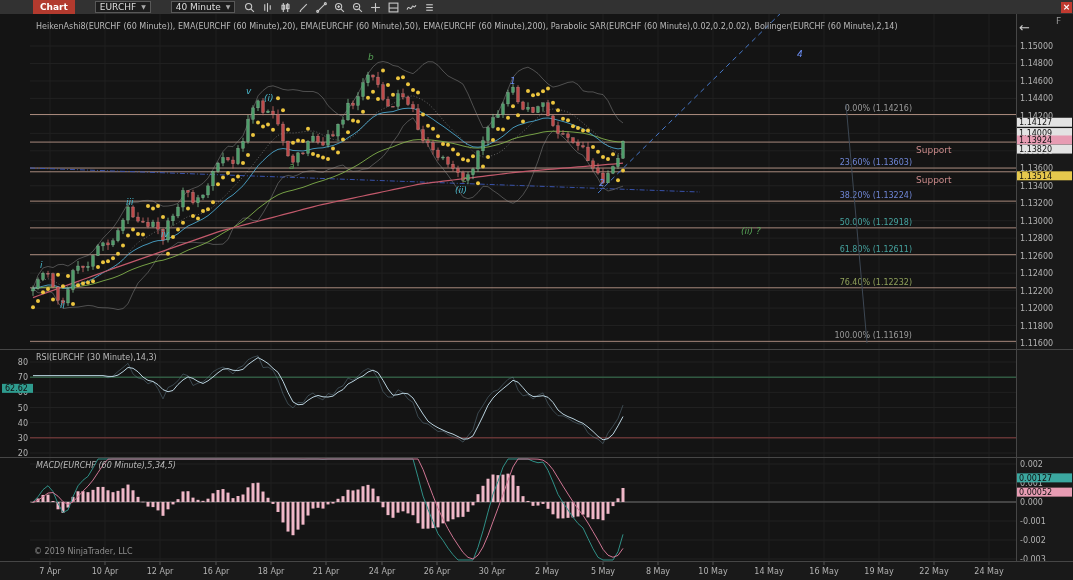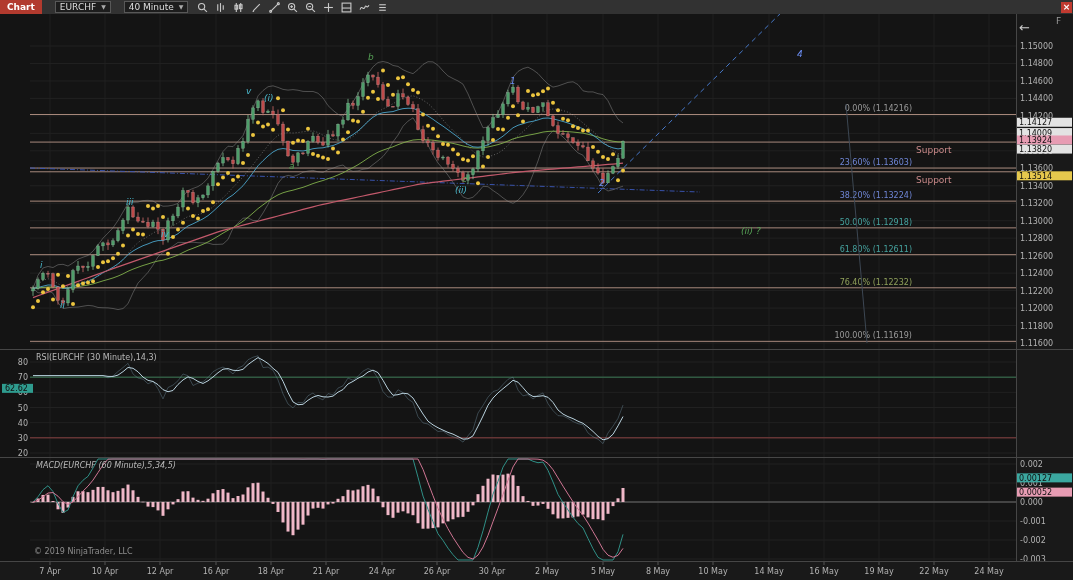--- a/index.html
+++ b/index.html
@@ -1,20 +1,20 @@
 <!DOCTYPE html>
 <html><head>
 <meta charset="utf-8">
 <style>
   html,body{margin:0;padding:0;background:#000;font-family:"DejaVu Sans",sans-serif;}
   #win{position:relative;width:1073px;height:580px;background:#141414;overflow:hidden;outline:1px solid #000;}
   
   #toolbar{position:absolute;left:0;top:0;width:1073px;height:14px;background:#323232;display:flex;align-items:center;z-index:5;}
-  .tab{background:#b23a2e;color:#fff;font-size:9px;font-weight:bold;height:14px;line-height:14px;padding:0 7px;}
-  .dd{display:flex;align-items:center;background:#1d1d1d;border:1px solid #585858;color:#ddd;font-size:9px;height:10px;line-height:10px;padding:0 4px;margin-left:13px;cursor:default;}
+  .tab{background:#b23a2e;color:#fff;font-size:9px;font-weight:bold;height:14px;line-height:14px;padding:0 7px;margin-left:33px;}
+  .dd{display:flex;align-items:center;background:#1d1d1d;border:1px solid #585858;color:#ddd;font-size:9px;height:10px;line-height:10px;padding:0 4px;margin-left:20px;cursor:default;}
   .dd .car{margin-left:5px;font-size:6px;color:#aaa;}
   #tb-icons{display:flex;align-items:center;margin-left:6px;gap:2px;}
   .tbi{width:14px;height:12px;display:flex;align-items:center;justify-content:center;border:1px solid transparent;}
   #close-btn{margin-left:auto;margin-right:1px;width:11px;height:11px;background:#c13a30;color:#fff;font-size:9px;line-height:11px;text-align:center;font-weight:bold;}
   
   .lbl{position:absolute;color:#b9b9b9;font-size:8px;white-space:nowrap;z-index:3;}
   #indicator-label{left:36px;top:22px;}
   #rsi-label{left:36px;top:353px;}
   #macd-label{left:36px;top:461px;font-style:italic;}
   #copyright{left:34px;top:547px;color:#8d8d8d;}
@@ -775,19 +775,20 @@
       <line x1="934" y1="561" x2="934" y2="565" stroke="#555" stroke-width="1"></line>
       <text x="934" y="574" font-size="8" fill="#b3b3b3" text-anchor="middle">22 May</text>
       <line x1="989" y1="561" x2="989" y2="565" stroke="#555" stroke-width="1"></line>
       <text x="989" y="574" font-size="8" fill="#b3b3b3" text-anchor="middle">24 May</text>
       <line x1="0" y1="349.5" x2="1073" y2="349.5" stroke="#464646" stroke-width="1"></line>
       <line x1="0" y1="457.5" x2="1073" y2="457.5" stroke="#464646" stroke-width="1"></line>
       <line x1="0" y1="561.5" x2="1073" y2="561.5" stroke="#464646" stroke-width="1"></line>
       <line x1="1016.5" y1="14" x2="1016.5" y2="561" stroke="#464646" stroke-width="1"></line>
     </svg>
 
+  <div id="indicator-label" class="lbl">HeikenAshi8(EURCHF (60 Minute)), EMA(EURCHF (60 Minute),20), EMA(EURCHF (60 Minute),50), EMA(EURCHF (60 Minute),200), Parabolic SAR(EURCHF (60 Minute),0.02,0.2,0.02), Bollinger(EURCHF (60 Minute),2,14)</div>
   <div id="rsi-label" class="lbl">RSI(EURCHF (30 Minute),14,3)</div>
   <div id="macd-label" class="lbl">MACD(EURCHF (60 Minute),5,34,5)</div>
   <div id="copyright" class="lbl">© 2019 NinjaTrader, LLC</div>
   <div id="fixed-scale" class="lbl">F</div>
   <div id="back-arrow" class="lbl">←</div>
 
 </div>
 
 </body></html>

